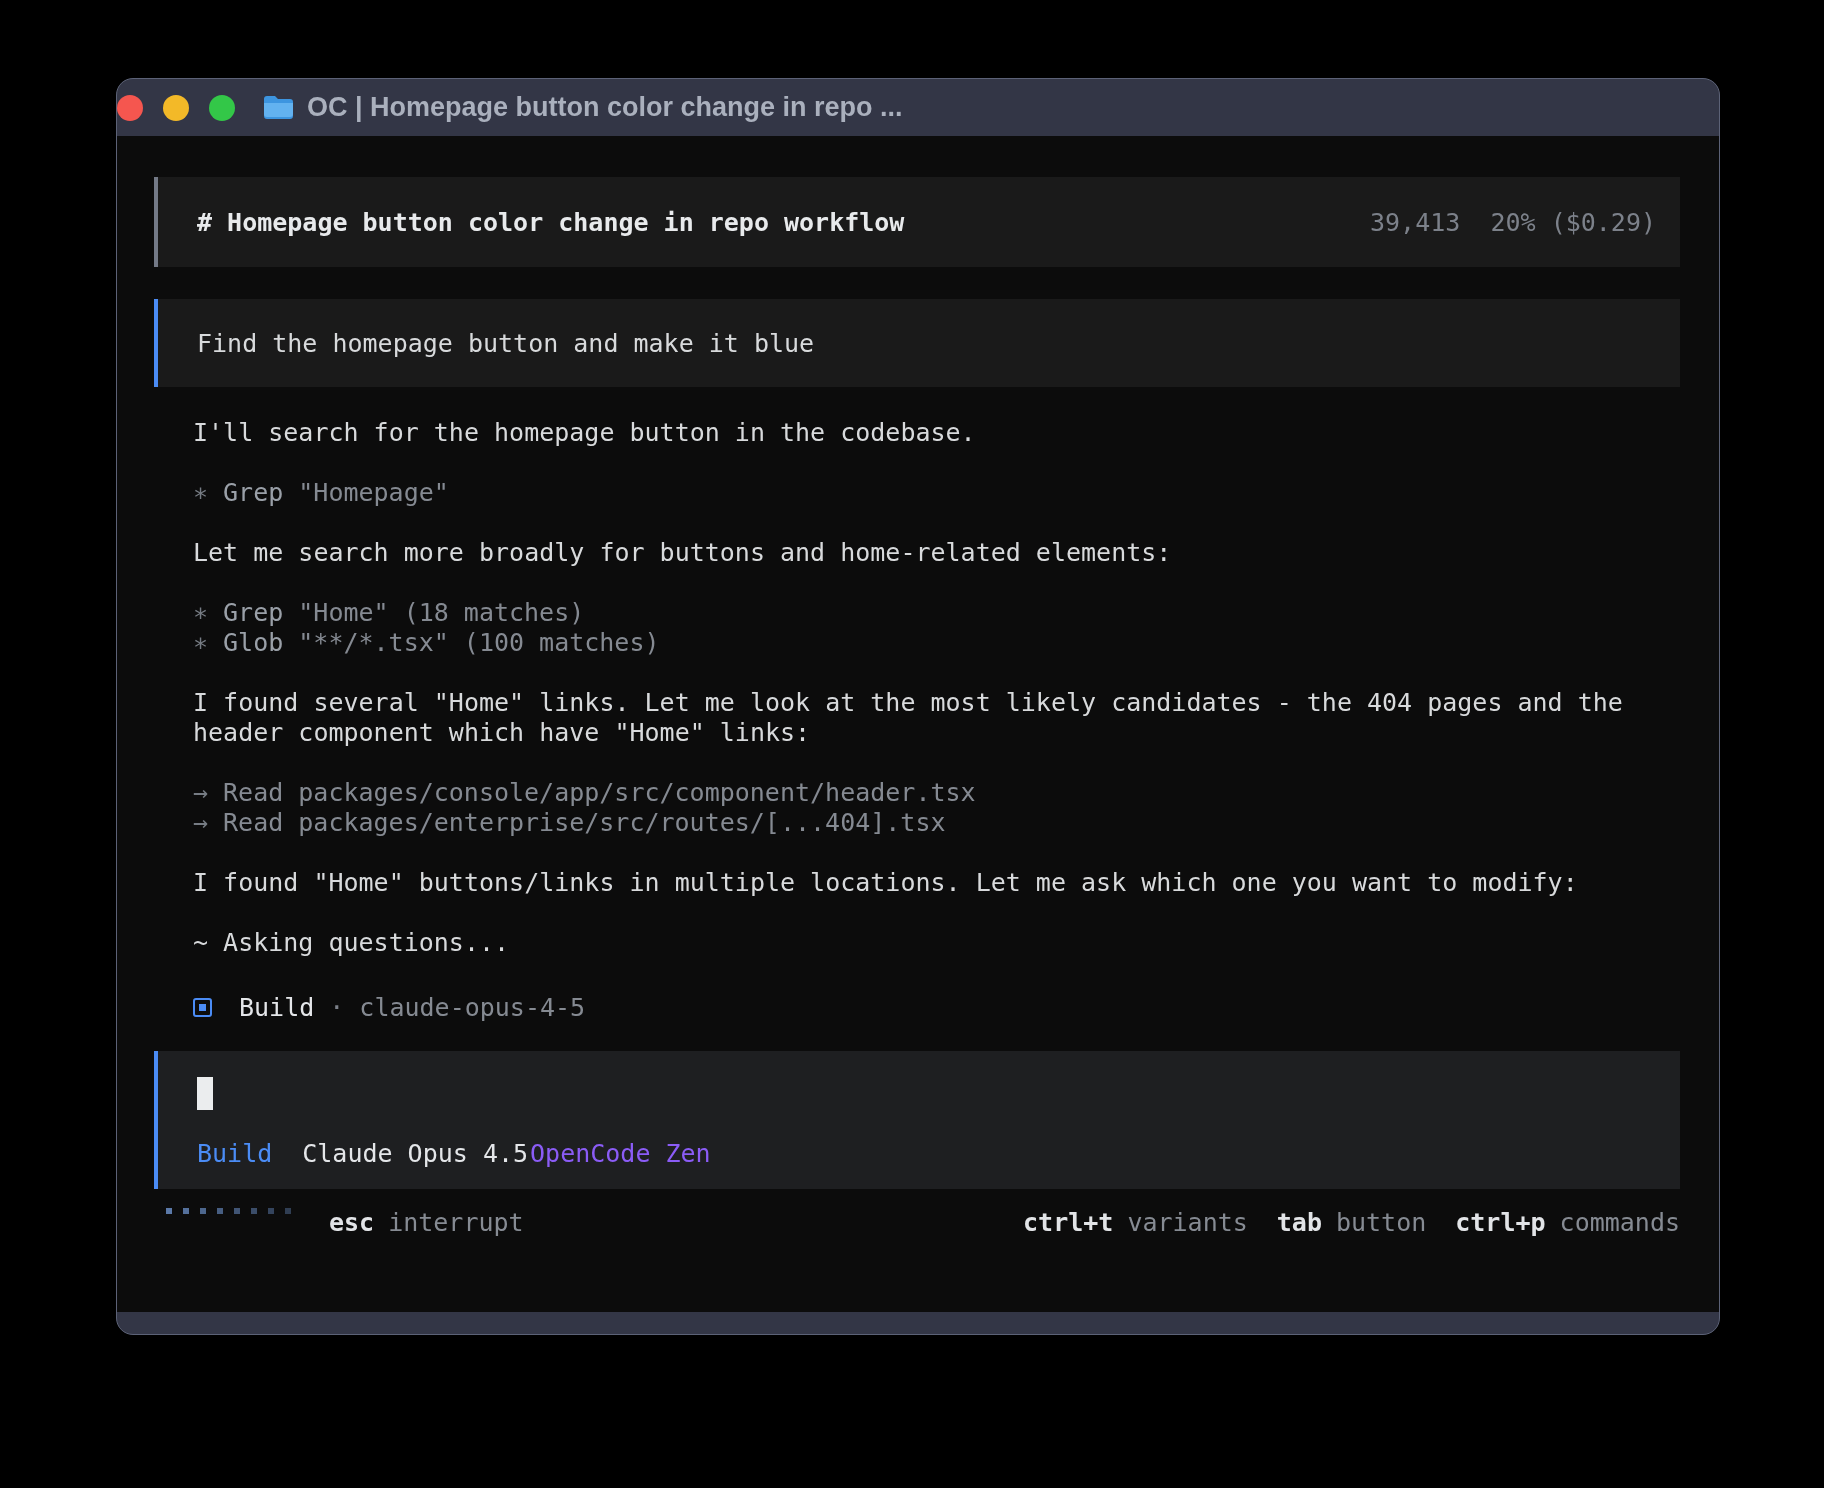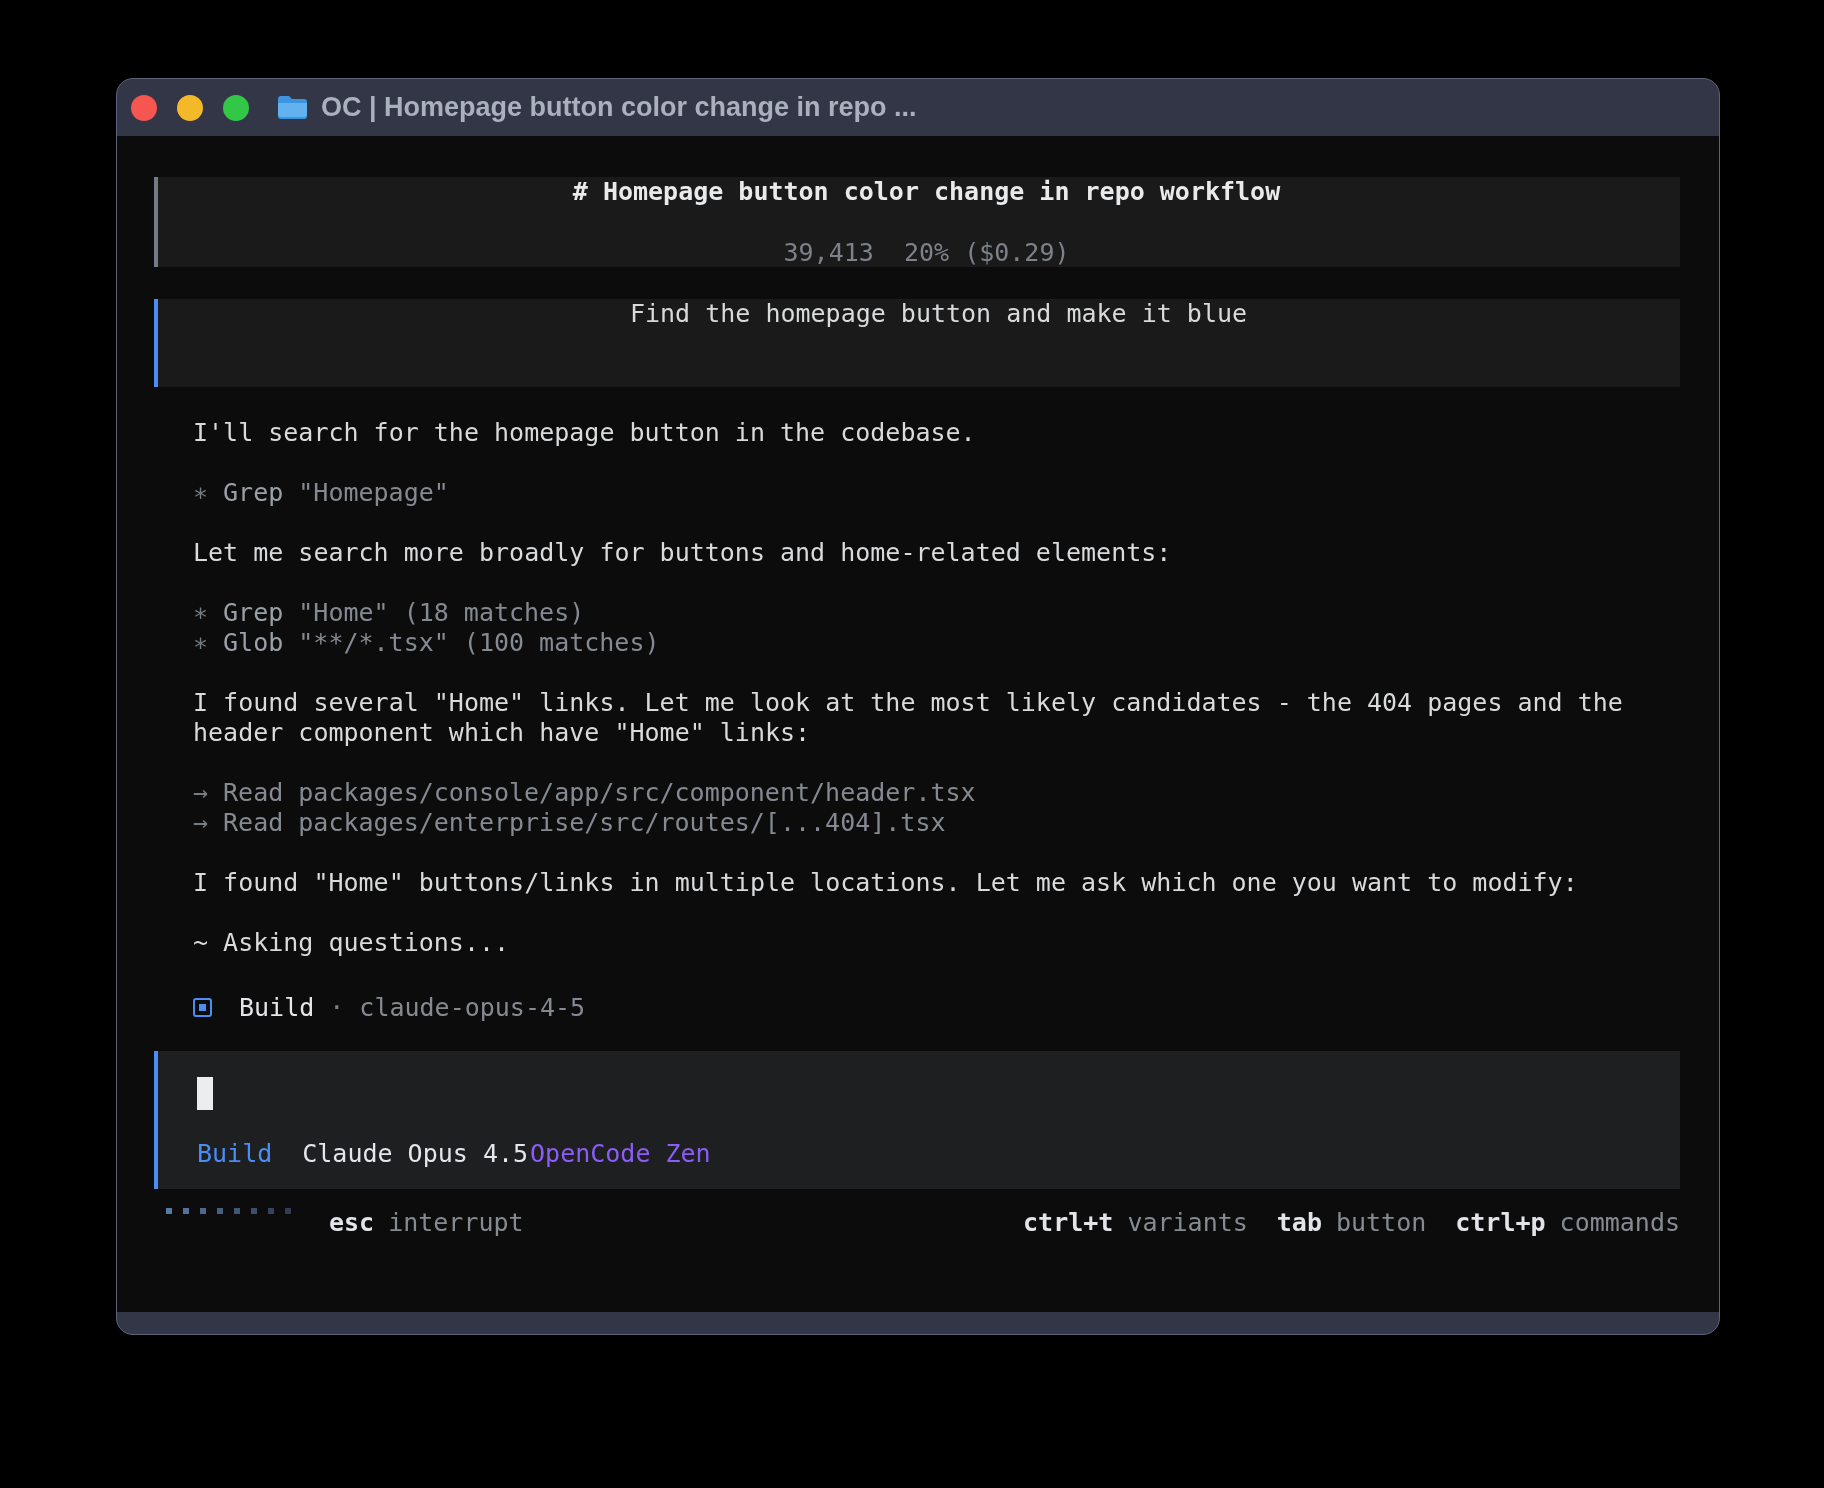--- a/index.html
+++ b/index.html
@@ -14,21 +14,20 @@
     width:1604px; height:1257px;
     background:#333646;
     border:1px solid #5c6277;
     border-radius:17px;
     overflow:hidden;
     box-sizing:border-box;
   }
   .titlebar {
     height:57px;
     display:flex; align-items:center;
-    padding-left:14px;
   }
   .lights { display:flex; align-items:center; gap:20px; }
   .light { width:26px; height:26px; border-radius:50%; }
   .light.red    { background:#f5564f; }
   .light.yellow { background:#f3b928; }
   .light.green  { background:#33c748; }
   .folder-wrap { margin-left:28px; display:flex; align-items:center; }
   .win-title {
     margin-left:13px;
     font-family:"Liberation Sans","DejaVu Sans",sans-serif;
@@ -42,21 +41,20 @@
     padding:41px 39px 15px 37px;
     box-sizing:border-box;
     font-size:25px;
     color:#dcdee1;
     display:flex; flex-direction:column;
   }
   .box {
     border-left:4px solid #4b8cf5;
     background:#1a1a1a;
     box-sizing:border-box;
-    flex-direction:column;
   }
   .session-header {
     height:90px;
     border-left-color:#747a87;
     display:flex; align-items:center; justify-content:space-between;
     padding:0 24px 0 39px;
     margin-bottom:32px;
   }
   .session-title { font-weight:bold; color:#e8eaec; white-space:pre; }
   .session-stats { color:#7c818a; white-space:pre; }

